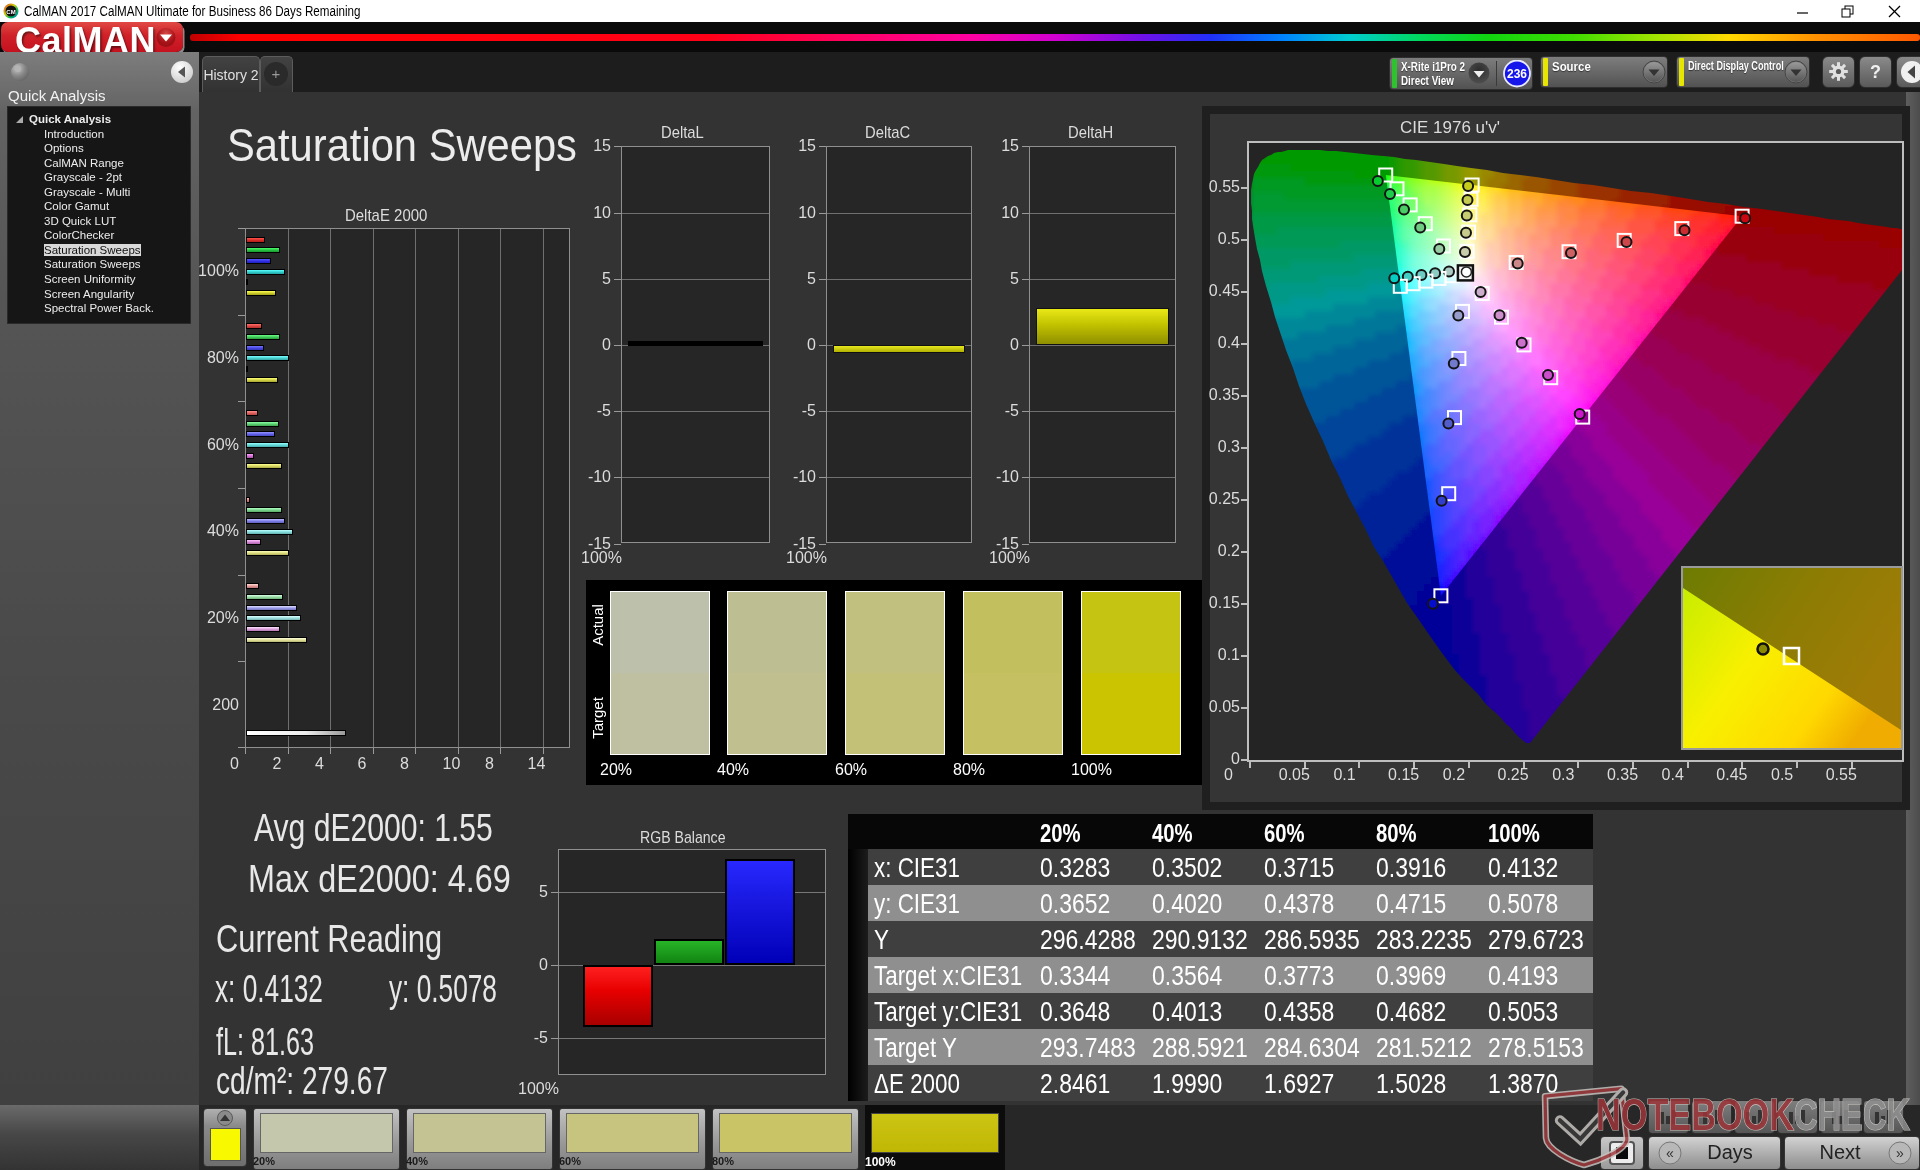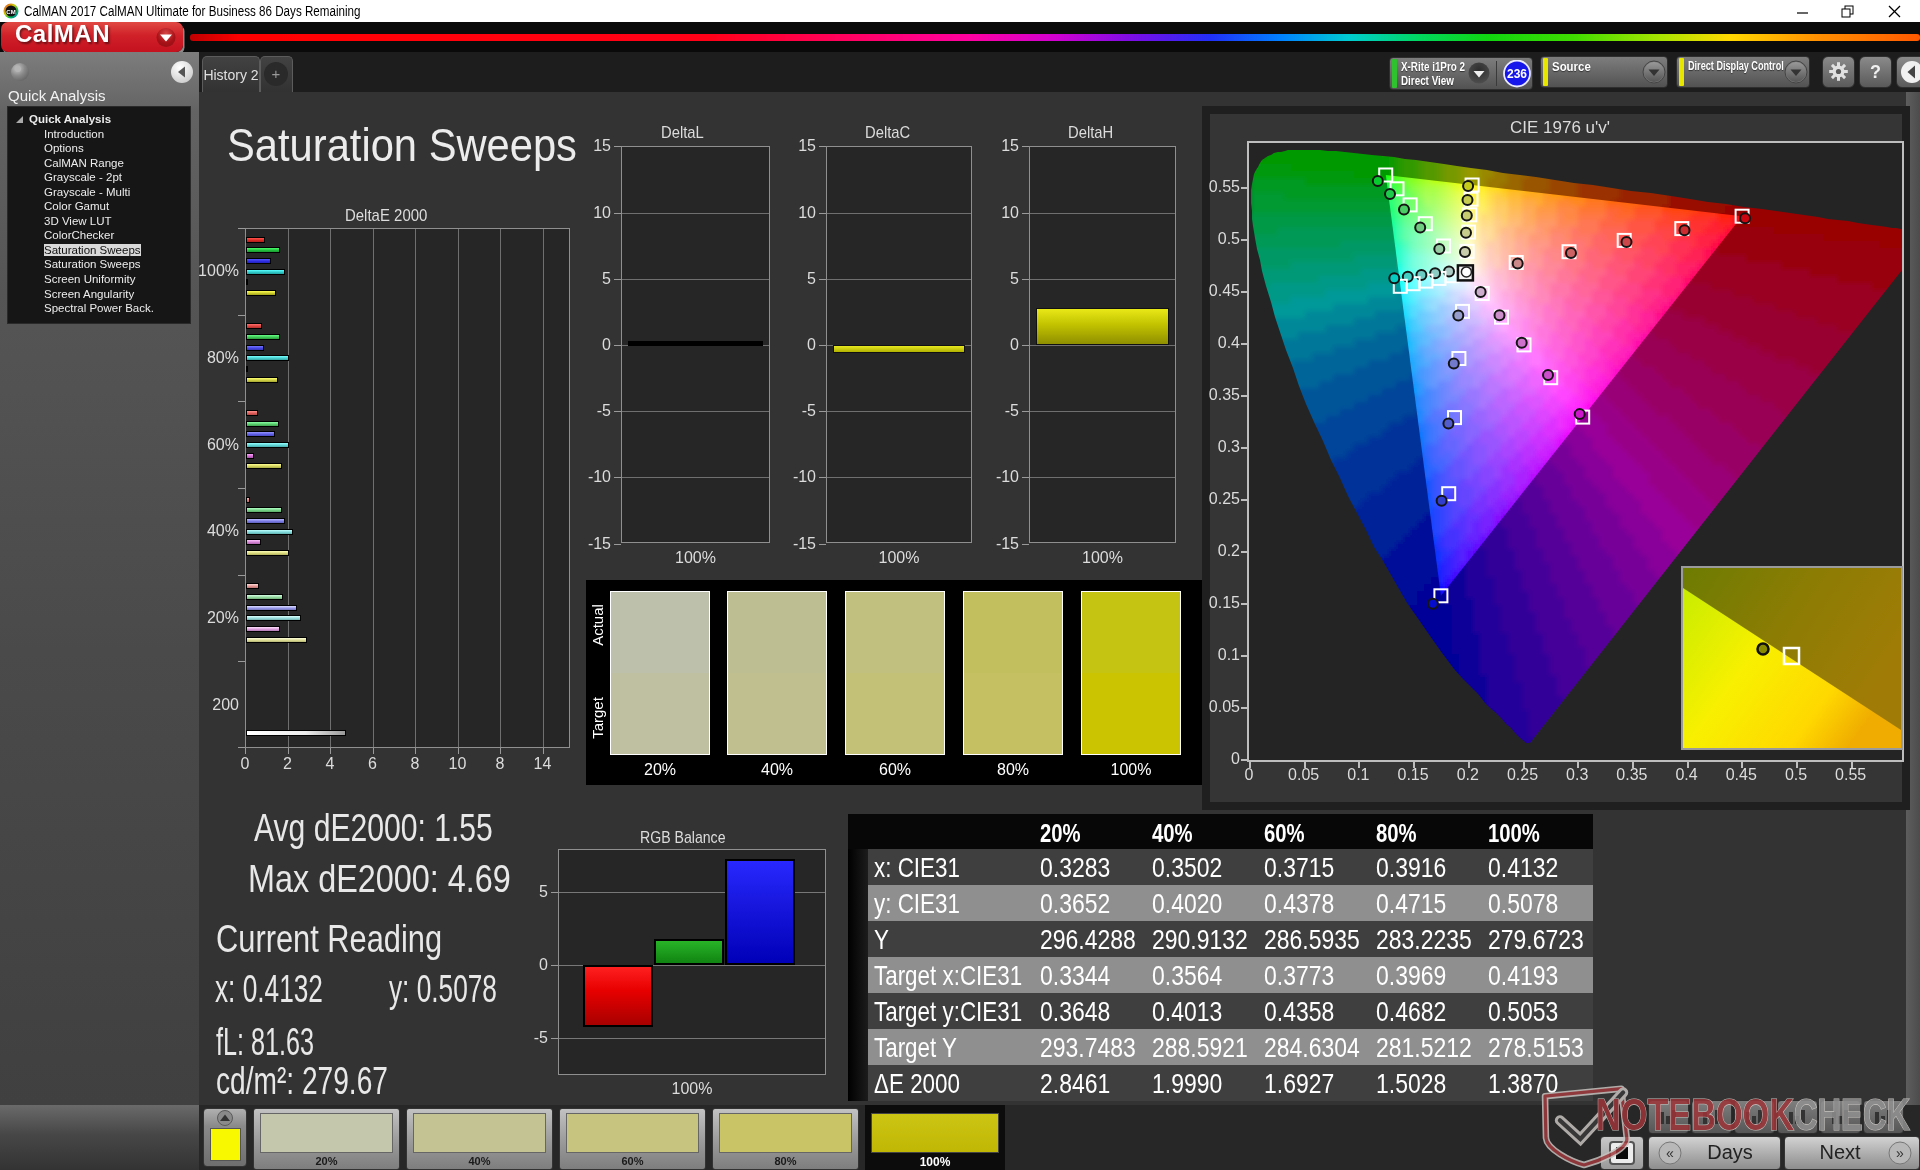--- a/index.html
+++ b/index.html
@@ -1,17 +1,17 @@
 <!DOCTYPE html>
 <html><head><meta charset="utf-8"><title>CalMAN</title><style>
 *{margin:0;padding:0;box-sizing:border-box}
 html,body{width:1920px;height:1170px;overflow:hidden;background:#333}
 body{font-family:"Liberation Sans",sans-serif;position:relative}
 .ab{position:absolute}
-.ctr{text-align:center}
+.ctr{}
 .chart{background:#262626;border:1px solid #8f8f8f}
 .glab{color:#dcdcdc;font-size:16px}
 .ctitle{color:#dcdcdc;font-size:17px}
 </style></head><body>
 <div class="ab" style="left:0;top:0;width:1920px;height:22px;background:#fff">
     <svg class="ab" style="left:3px;top:3px" width="16" height="16">
       <defs>
         <linearGradient id="icg" x1="0" y1="0" x2="1" y2="1">
           <stop offset="0" stop-color="#e33"></stop>
           <stop offset="0.4" stop-color="#cc0"></stop>
@@ -27,21 +27,21 @@
     <svg class="ab" style="left:1790px;top:0" width="130" height="22">
       <line x1="7" y1="13" x2="18" y2="13" stroke="#000" stroke-width="1.2"></line>
       <rect x="55" y="6" width="8" height="8" fill="none" stroke="#000"></rect>
       <rect x="52" y="9" width="8" height="8" fill="#fff" stroke="#000"></rect>
       <line x1="99" y1="6" x2="110" y2="17" stroke="#000" stroke-width="1.2"></line>
       <line x1="110" y1="6" x2="99" y2="17" stroke="#000" stroke-width="1.2"></line>
     </svg>
   </div>
 <div class="ab" style="left:0px;top:22px;width:1920px;height:30px;background:#0a0a0a"></div>
 <div class="ab" style="left:1px;top:22px;width:182px;height:30px;background:linear-gradient(180deg,#e04a44 0%,#d02028 45%,#c41220 100%);border-radius:7px;box-shadow:1.5px 2.5px 0 #8a8a8a"></div>
-<div class="ab" style="left:15px;top:20px;font-size:24px;font-weight:bold;color:#fff;letter-spacing:0.5px;text-shadow:1.5px 1.5px 2px rgba(0,0,0,0.45)">CalMAN</div>
+<div class="ab" style="left:15px;top:20px;font-size:36px;font-weight:bold;color:#fff;letter-spacing:0.5px;text-shadow:1.5px 1.5px 2px rgba(0,0,0,0.45)">CalMAN</div>
 <svg class="ab" style="left:156px;top:27px" width="22" height="22">
     <defs>
       <radialGradient id="ddrop" cx="0.5" cy="0.3" r="0.85">
         <stop offset="0" stop-color="#d84848"></stop>
         <stop offset="0.55" stop-color="#a81218"></stop>
         <stop offset="1" stop-color="#8e0e14"></stop>
       </radialGradient>
     </defs>
     <circle cx="10" cy="10.5" r="9.5" fill="url(#ddrop)"></circle>
     <path d="M4 7.5 L16 7.5 L10 14.5 Z" fill="#fff"></path>
@@ -147,21 +147,21 @@
 <div class="ab" style="left:8px;top:87px;font-size:15px;color:#f2f2f2">Quick Analysis</div>
 <div class="ab" style="left:7px;top:106px;width:184px;height:218px;background:#161616;border:1px solid #2a2a2a"></div>
 <div class="ab" style="left:14px;top:112px;font-size:11.5px;color:#ededed;line-height:14.55px">
     <div style="font-weight:bold;padding-left:15px;position:relative"><span style="position:absolute;left:2px;top:4px;width:0;height:0;border-left:7px solid transparent;border-bottom:7px solid #aaa"></span>Quick Analysis</div>
     <div style="padding-left:30px">Introduction</div>
     <div style="padding-left:30px">Options</div>
     <div style="padding-left:30px">CalMAN Range</div>
     <div style="padding-left:30px">Grayscale - 2pt</div>
     <div style="padding-left:30px">Grayscale - Multi</div>
     <div style="padding-left:30px">Color Gamut</div>
-    <div style="padding-left:30px">3D View LUT</div>
+    <div style="padding-left:30px">3D Quick LUT</div>
     <div style="padding-left:30px">ColorChecker</div>
     <div style="padding-left:30px"><span style="background:#d9d9d9;color:#111">Saturation Sweeps</span></div>
     <div style="padding-left:30px">Saturation Sweeps</div>
     <div style="padding-left:30px">Screen Uniformity</div>
     <div style="padding-left:30px">Screen Angularity</div>
     <div style="padding-left:30px">Spectral Power Back.</div>
   </div>
 <div class="ab" style="left:199px;top:92px;width:1721px;height:1013px;background:#333"></div>
 <div class="ab" style="left:1906px;top:92px;width:14px;height:1044px;background:linear-gradient(90deg,#5e5e5e,#4c4c4c)"></div>
 <div class="ab" style="left:227px;top:117px;font-size:47px;color:#ececec;white-space:nowrap;transform:scaleX(0.887);transform-origin:0 0">Saturation Sweeps</div>

